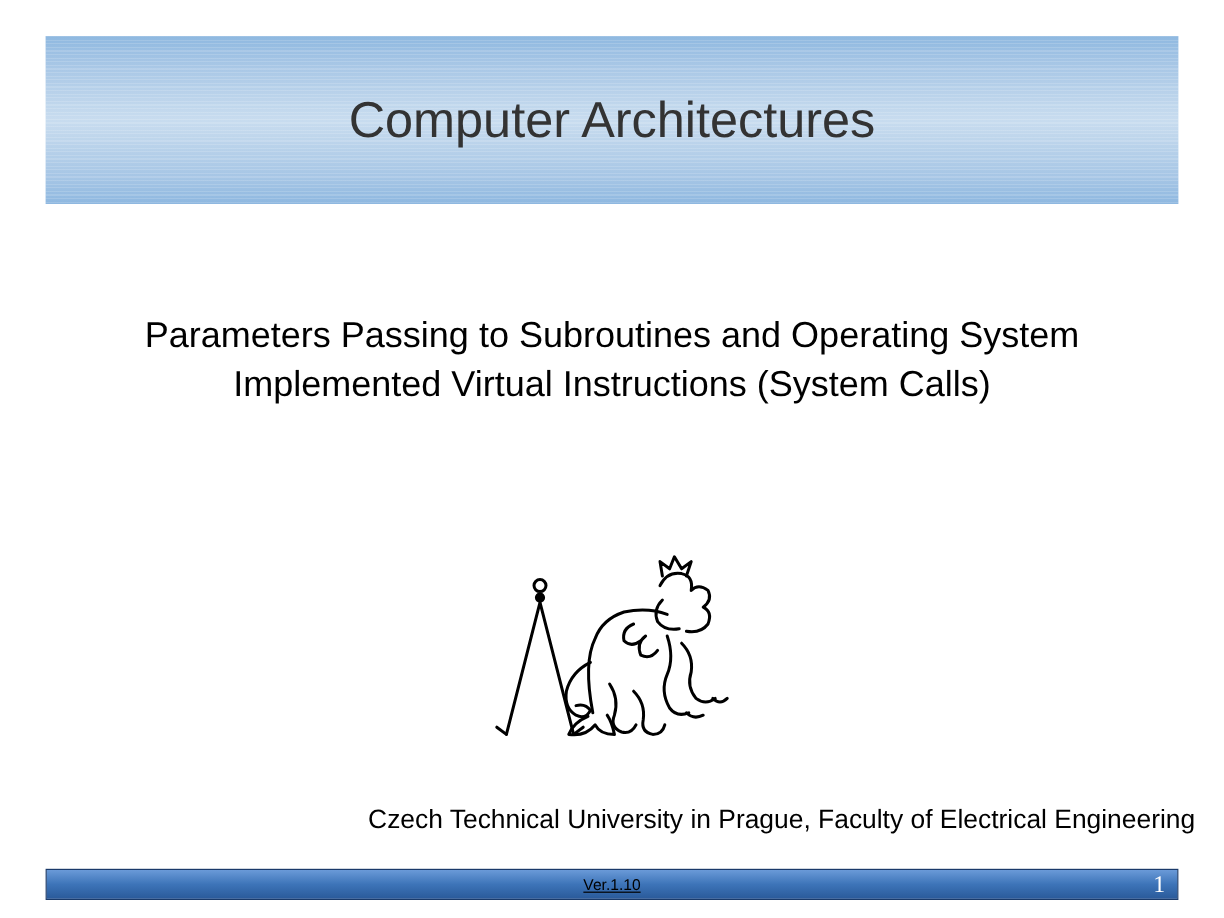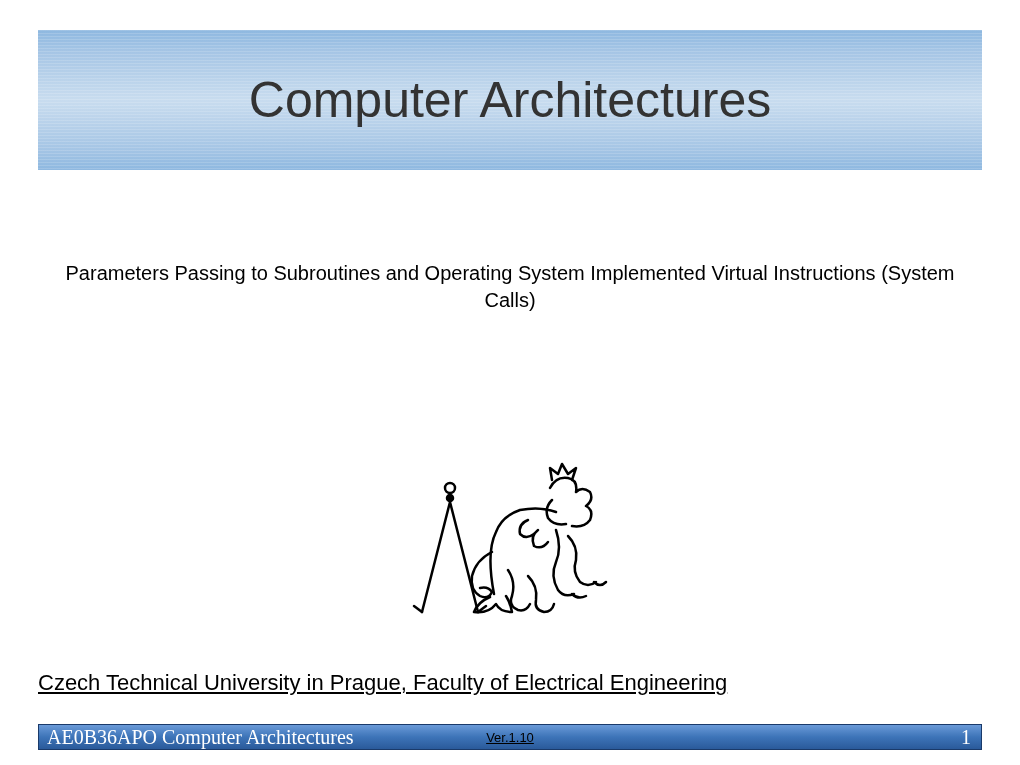--- a/index.html
+++ b/index.html
@@ -43,55 +43,54 @@
         to bottom,
         rgba(255,255,255,0.15) 0,
         rgba(255,255,255,0.15) 1px,
         transparent 1px,
         transparent 3px
       );
       pointer-events: none;
     }
     .title-text {
       color: #333;
-      font-size: 50px;
+      font-size: 42px;
       font-weight: normal;
       position: relative;
       z-index: 1;
     }
     .subtitle {
       position: absolute;
       top: 260px;
       left: 38px;
       width: 944px;
       text-align: center;
-      font-size: 20px;
+      font-size: 30px;
       color: #000;
       line-height: 1.35;
     }
     .logo-container {
       position: absolute;
       top: 452px;
       left: 50%;
       transform: translateX(-50%);
       width: 220px;
       height: 170px;
       display: flex;
       align-items: center;
       justify-content: center;
     }
     .institution {
       position: absolute;
       top: 670px;
-      left: 38px;
+      left: 52px;
       width: 944px;
-      text-align: left;
+      text-align: right;
       font-size: 22px;
       color: #000;
-      text-decoration: underline;
     }
     .footer-bar {
       position: absolute;
       bottom: 15px;
       left: 38px;
       width: 944px;
       height: 26px;
       background: linear-gradient(to bottom, #6a9ad8 0%, #3d74b8 50%, #2a5a9a 100%);
       border: 1px solid #1a3a6a;
       display: flex;
@@ -161,16 +160,15 @@
 
       <path d="M 172 142 Q 178 148 186 144"></path>
       <path d="M 194 130 Q 200 136 206 130"></path>
     </g>
   </svg>
 </div>
 
 <div class="institution">Czech Technical University in Prague, Faculty of Electrical Engineering</div>
 
 <div class="footer-bar">
-  <span class="footer-course">AE0B36APO   Computer Architectures</span>
   <span class="footer-version">Ver.1.10</span>
   <span class="footer-page">1</span>
 </div>
 
 </body></html>

